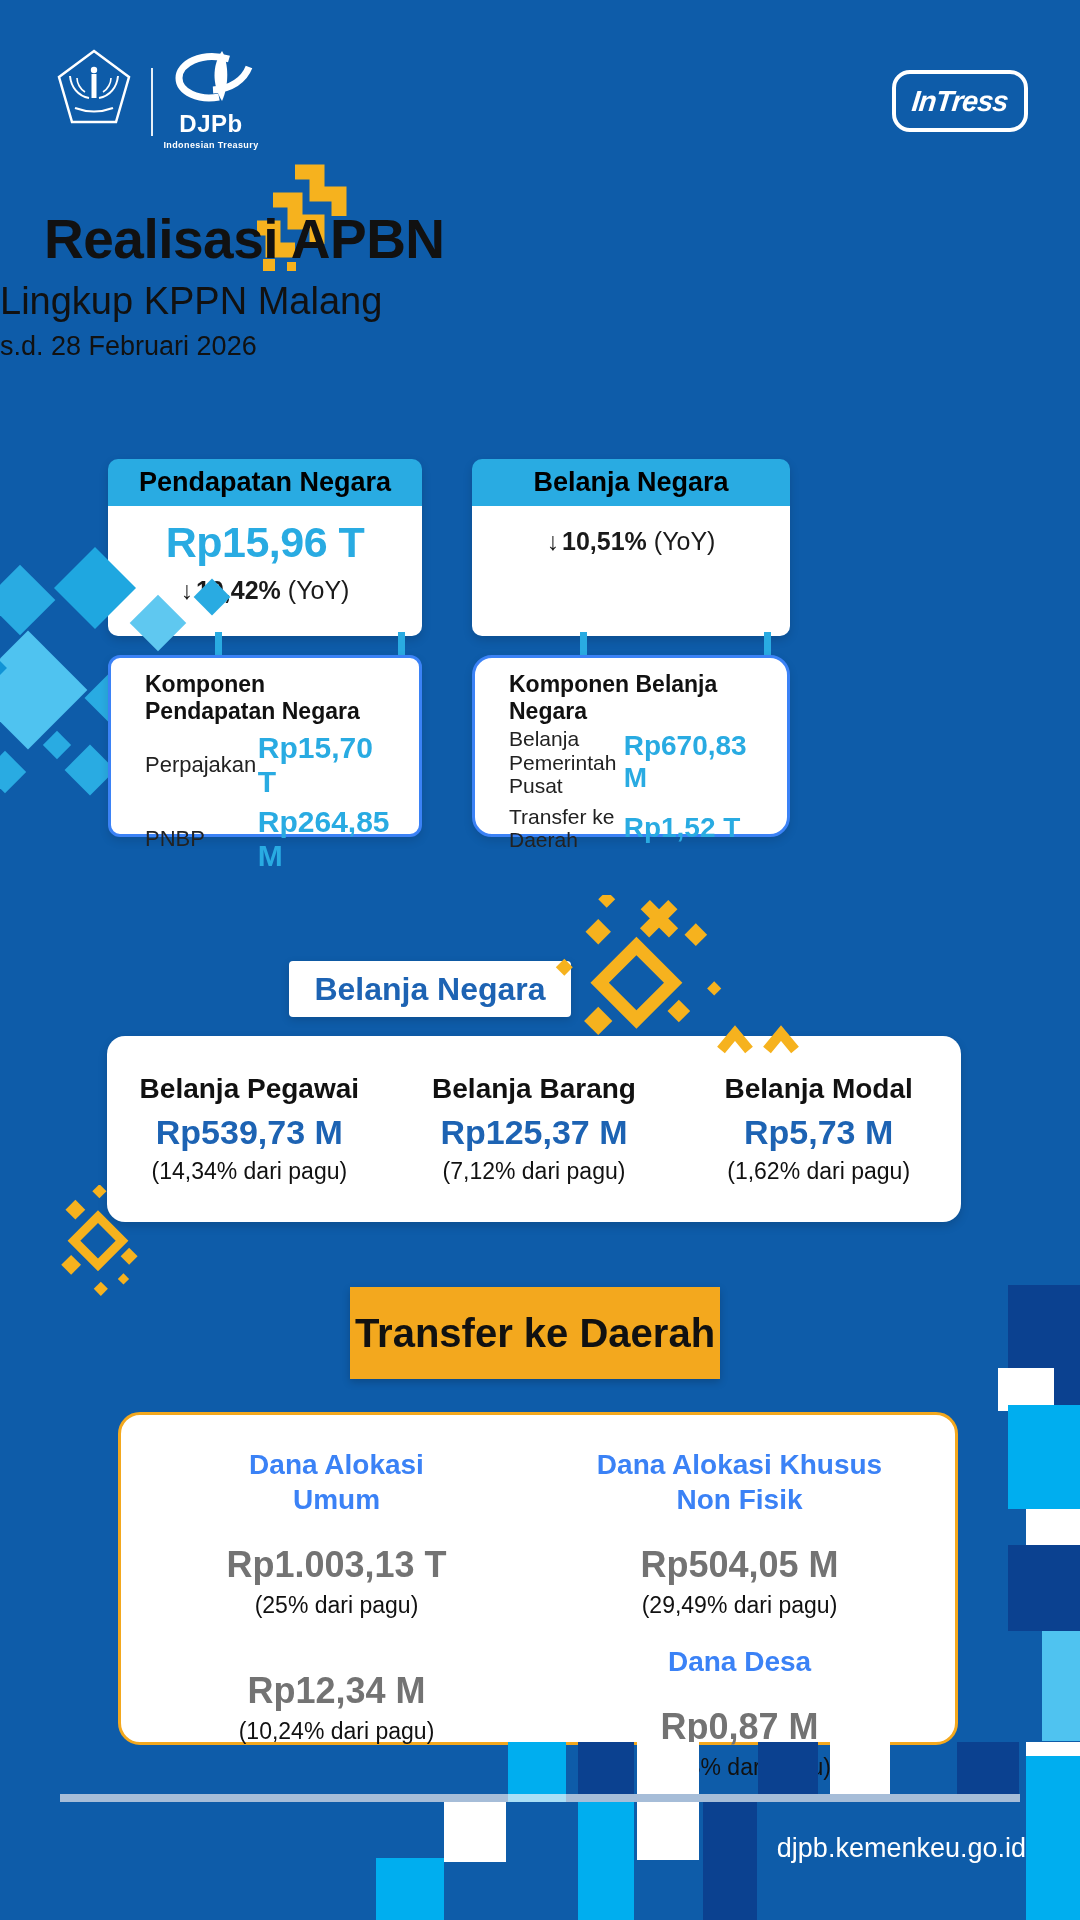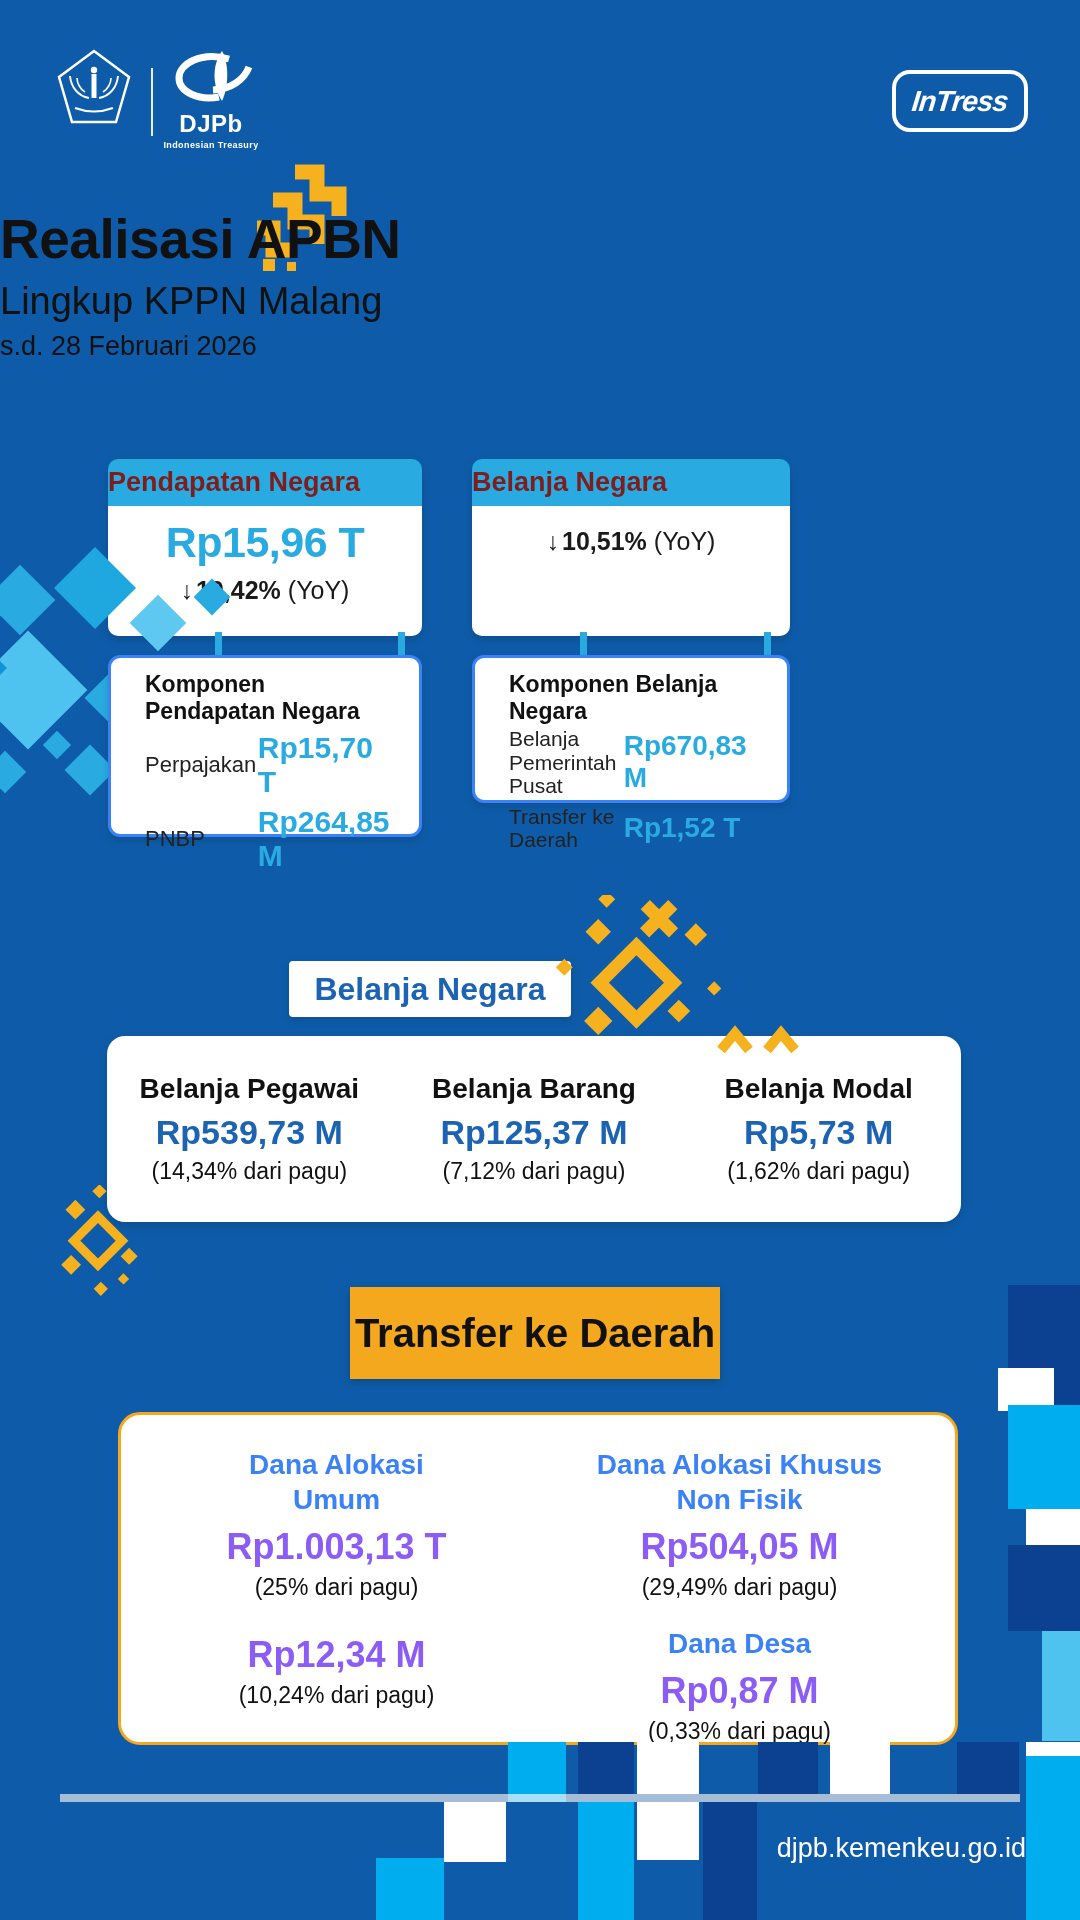--- a/index.html
+++ b/index.html
@@ -15,43 +15,43 @@
   .logo-row{position:absolute;left:0;top:0;width:1080px;height:160px;}
   .logo-divider{position:absolute;left:151px;top:68px;width:2px;height:68px;background:rgba(255,255,255,.9);}
   .djpb-wrap{position:absolute;left:163px;top:50px;width:96px;text-align:center;color:#fff;}
   .djpb-name{font-size:24px;font-weight:bold;letter-spacing:.5px;margin-top:2px;}
   .djpb-tag{font-size:9px;font-weight:bold;letter-spacing:.4px;margin-top:2px;}
   .intress{
     position:absolute;left:892px;top:70px;width:128px;height:54px;
     border:4px solid #fff;border-radius:18px;display:flex;align-items:center;justify-content:center;
   }
   .intress-text{color:#fff;font-size:29px;font-weight:bold;font-style:italic;transform:skewX(-6deg);letter-spacing:-1px;}
-  .title-main{position:absolute;left:0;top:207px;width:912px;font-size:55px;font-weight:bold;letter-spacing:-.5px;}
+  .title-main{position:absolute;left:0;top:207px;width:912px;font-size:55px;font-weight:bold;letter-spacing:-.5px;padding-left:44px;}
   .title-sub{position:absolute;left:0;top:280px;width:912px;font-size:38px;font-weight:normal;}
   .title-period{position:absolute;left:0;top:331px;width:912px;font-size:27px;font-weight:normal;}
 
   
   .sum-card{position:absolute;top:459px;box-shadow:0 4px 10px rgba(0,0,0,.15);border-radius:10px;}
   .sum-card.left{left:108px;width:314px;}
   .sum-card.right{left:472px;width:318px;}
   .card-head{height:47px;background:#29ABE2;border-radius:10px 10px 0 0;
-    color:#7f1d1d;font-size:27px;font-weight:bold;line-height:47px;}
+    color:#000000;font-size:27px;font-weight:bold;text-align:center;line-height:47px;}
   .card-body{background:#fff;border-radius:0 0 10px 10px;height:130px;text-align:center;padding-top:12px;box-sizing:border-box;}
   .card-value{font-size:43px;font-weight:bold;color:#29ABE2;letter-spacing:-.5px;}
   .card-yoy{margin-top:9px;font-size:25px;color:#1a1a1a;}
   .yoy-arrow{font-weight:normal;margin-right:3px;}
   .yoy-pct{font-weight:bold;}
   .yoy-suf{font-weight:normal;white-space:pre;}
   .conn{position:absolute;top:632px;width:7px;height:66px;background:#29ABE2;}
 
   
   .komp{position:absolute;top:655px;background:#fff;border:3px solid #3b82f6;border-radius:12px;
     box-sizing:border-box;padding:13px 34px 10px;box-shadow:0 4px 10px rgba(0,0,0,.12);}
   .komp.left{left:108px;width:314px;height:182px;}
-  .komp.right{left:472px;width:318px;height:148px;}
+  .komp.right{left:472px;width:318px;height:182px;border-radius:20px;}
   .komp-title{font-size:23px;font-weight:bold;color:#111;}
   .krow{display:grid;grid-template-columns:47% 53%;align-items:center;min-height:57px;}
   .komp.left .krow{margin-top:6px;}
   .komp.right .krow{margin-top:2px;}
   .klabel{font-size:22px;color:#222;white-space:pre-line;line-height:1.12;}
   .komp.right .klabel{font-size:21px;}
   .kvalue{font-size:30px;font-weight:bold;color:#29ABE2;}
   .komp.right .kvalue{font-size:28px;}
 
   
@@ -67,21 +67,21 @@
   
   .tkd-head{position:absolute;left:350px;top:1287px;width:370px;height:92px;background:#F3A81E;
     text-align:center;line-height:92px;font-size:40px;font-weight:bold;color:#111;box-shadow:0 3px 8px rgba(0,0,0,.2);}
   .tkd-box{position:absolute;left:118px;top:1412px;width:840px;height:333px;background:#fff;
     border:3px solid #F3A81E;border-radius:22px;box-sizing:border-box;
     display:grid;grid-template-columns:1fr 1fr;row-gap:24px;padding:32px 14px 10px;}
   .t-item{text-align:center;}
   .t-label{font-size:28px;font-weight:bold;color:#3b82f6;white-space:pre-line;line-height:1.25;
     min-height:70px;display:flex;align-items:flex-end;justify-content:center;}
   .t-item.single .t-label{min-height:36px;}
-  .t-value{font-size:36px;font-weight:bold;color:#8b5cf6;margin-top:9px;}
+  .t-value{font-size:36px;font-weight:bold;color:#737373;margin-top:27px;}
   .t-pct{font-size:23px;color:#111;margin-top:6px;}
 
   
   .footer-url{position:absolute;right:54px;top:1833px;color:#fff;font-size:27px;}
 </style>
 </head>
 <body>
 
 <div class="canvas">
 

